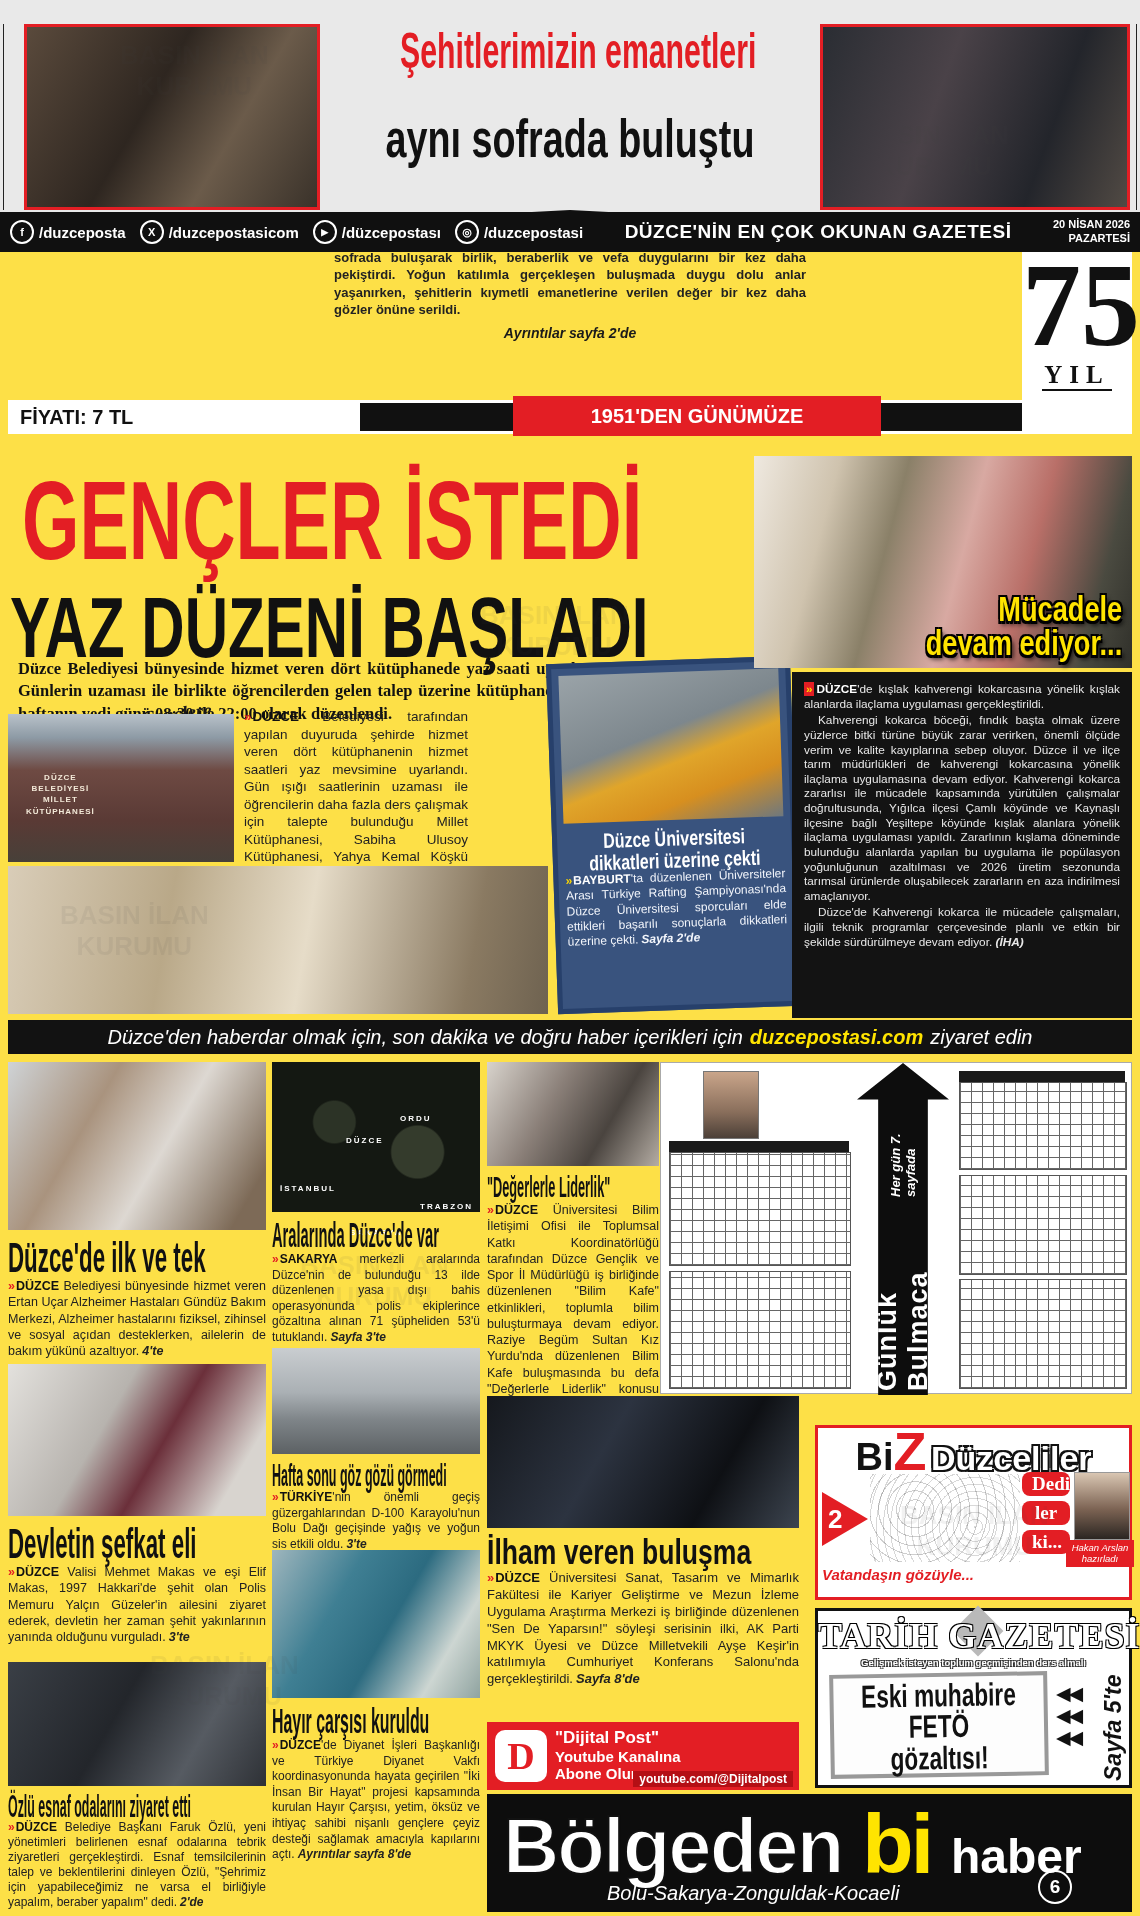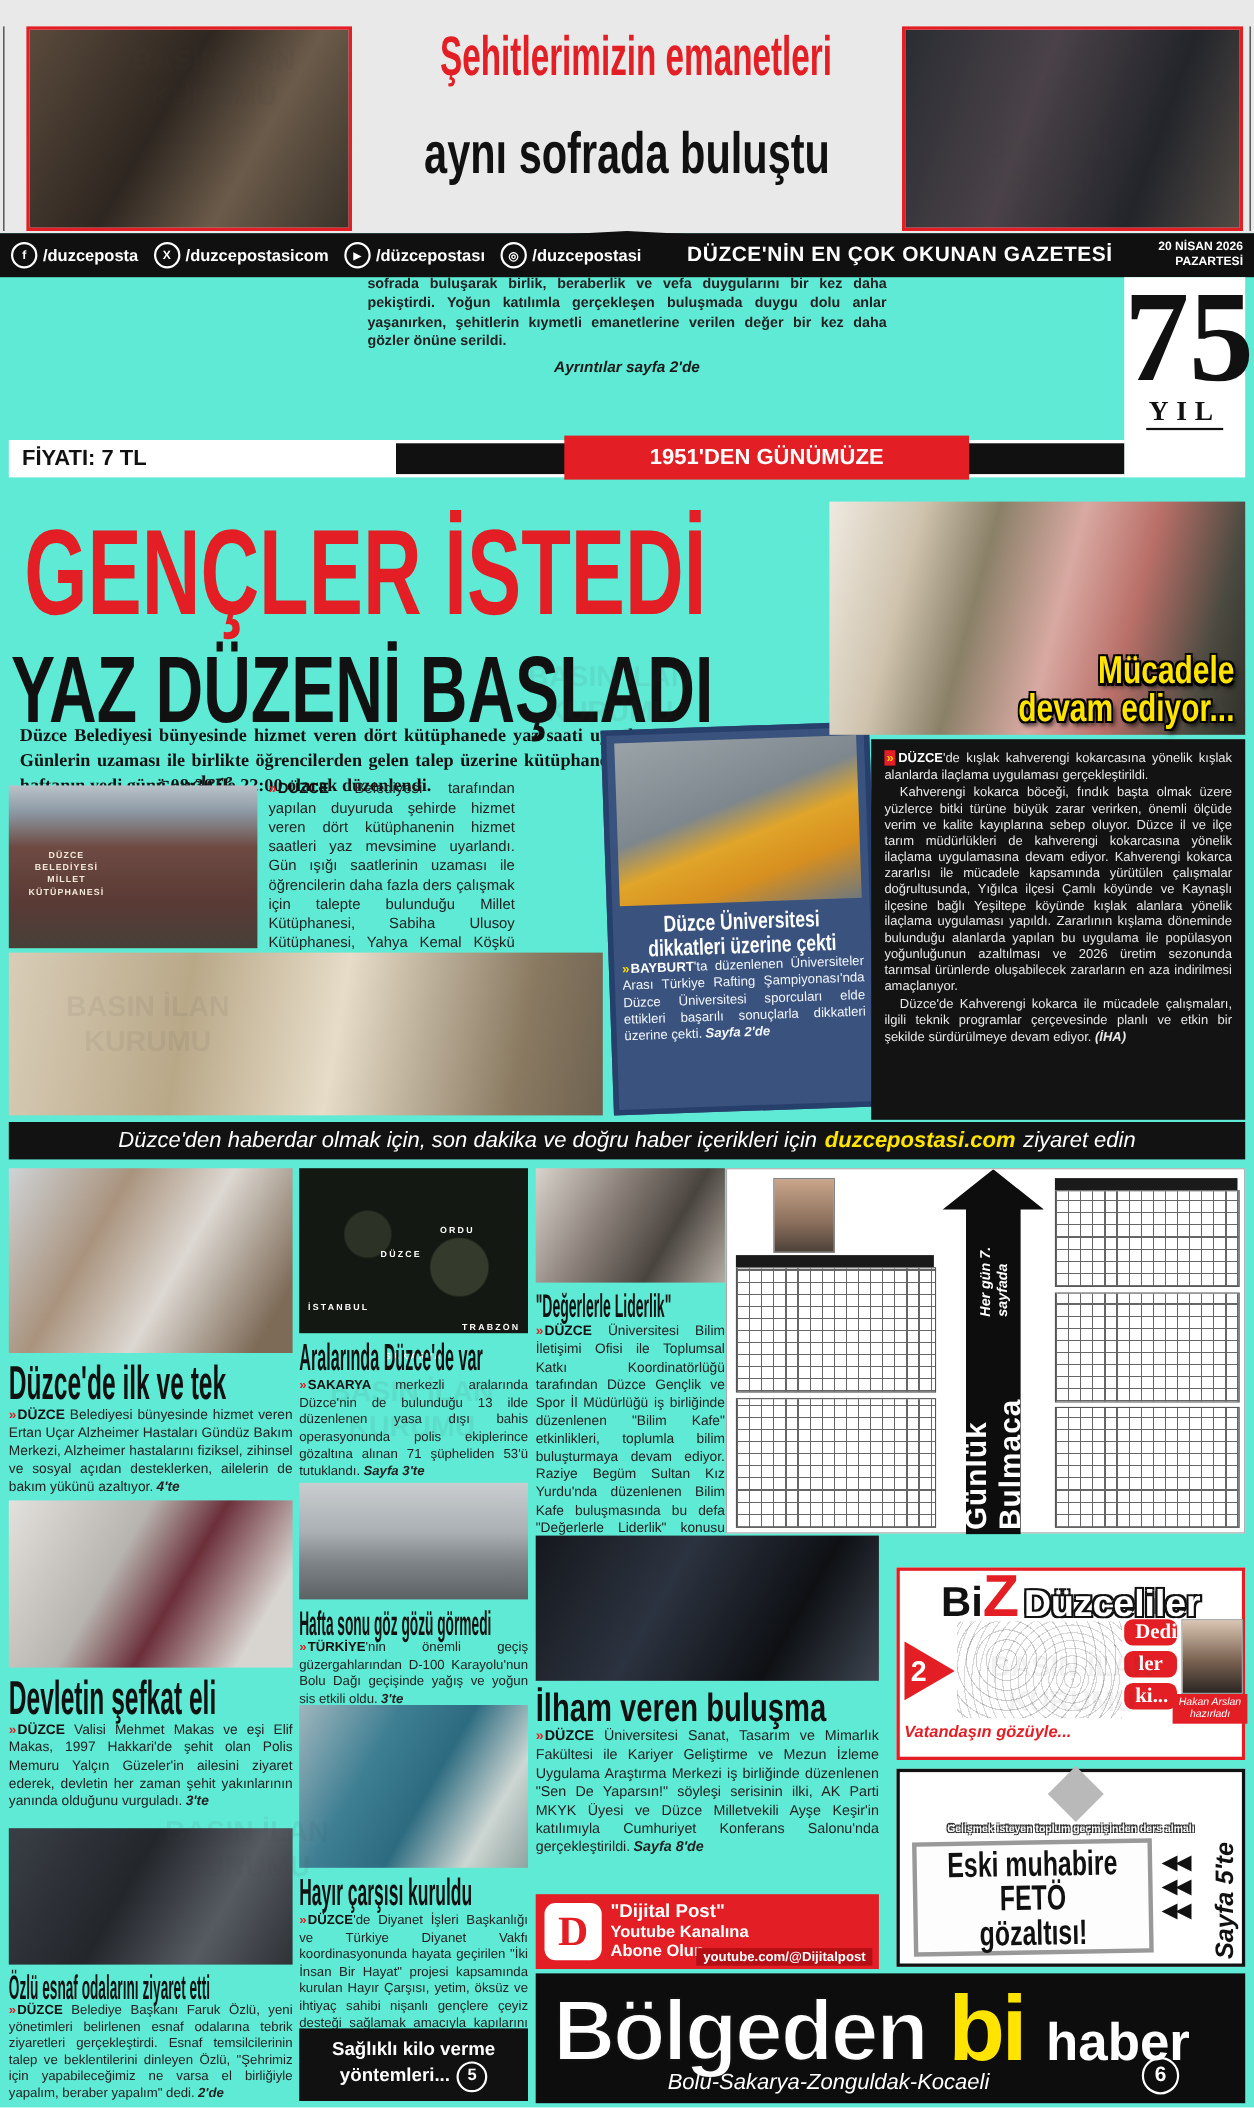--- a/index.html
+++ b/index.html
@@ -1,16 +1,16 @@
 <!DOCTYPE html>
 <html><head>
 <meta charset="utf-8">
 <style>
   html,body{margin:0;padding:0;background:#ffffff;}
-  .page{position:relative;width:1140px;height:1916px;margin:0 auto;background:#5eead4;
+  .page{position:relative;width:1140px;height:1916px;margin:0 auto;background:#fde047;
         overflow:hidden;font-family:"Liberation Sans",sans-serif;color:#1a1a1a;}
   .abs{position:absolute;}
   .ml{white-space:pre-line;}
   .ph{background-size:cover;}
   .redborder{border:3px solid #e31e24;box-sizing:border-box;}
   .jtext{font-size:12.5px;line-height:1.3;text-align:justify;color:#222;}
   .chev{color:#e31e24;font-weight:bold;margin-right:2px;letter-spacing:-1px;}
   .pfx{font-weight:bold;color:#111;}
   .pg{font-weight:bold;font-style:italic;margin-left:3px;}
   .chl{font-weight:bold;color:#111;white-space:nowrap;transform-origin:0 0;line-height:1;}
@@ -293,23 +293,20 @@
       <span class="maplabel" style="left:148px;top:96px;">TRABZON</span>
     </div>
     <div class="abs chl" style="left:264px;top:156px;font-size:30px;transform:scale(.49,1.15);">Aralarında Düzce'de var</div>
     <p class="abs jtext" style="left:264px;top:190px;width:208px;margin:0;font-size:12px;"><span class="chev">»</span><span class="pfx">SAKARYA</span><span> merkezli aralarında Düzce'nin de bulunduğu 13 ilde düzenlenen yasa dışı bahis operasyonunda polis ekiplerince gözaltına alınan 71 şüpheliden 53'ü tutuklandı.</span><span class="pg">Sayfa 3'te</span></p>
     <div class="abs ph ph-truck" style="left:264px;top:286px;width:208px;height:106px;"></div>
     <div class="abs chl" style="left:264px;top:398px;font-size:26px;transform:scale(.48,1.2);">Hafta sonu göz gözü görmedi</div>
     <p class="abs jtext" style="left:264px;top:428px;width:208px;margin:0;font-size:12px;"><span class="chev">»</span><span class="pfx">TÜRKİYE</span><span>'nin önemli geçiş güzergahlarından D-100 Karayolu'nun Bolu Dağı geçişinde yağış ve yoğun sis etkili oldu.</span><span class="pg">3'te</span></p>
     <div class="abs ph ph-tents" style="left:264px;top:488px;width:208px;height:148px;"></div>
     <div class="abs chl" style="left:264px;top:642px;font-size:30px;transform:scale(.53,1.15);">Hayır çarşısı kuruldu</div>
     <p class="abs jtext" style="left:264px;top:676px;width:208px;margin:0;font-size:12px;"><span class="chev">»</span><span class="pfx">DÜZCE</span><span>'de Diyanet İşleri Başkanlığı ve Türkiye Diyanet Vakfı koordinasyonunda hayata geçirilen "İki İnsan Bir Hayat" projesi kapsamında kurulan Hayır Çarşısı, yetim, öksüz ve ihtiyaç sahibi nişanlı gençlere çeyiz desteği sağlamak amacıyla kapılarını açtı.</span><span class="pg">Ayrıntılar sayfa 8'de</span></p>
-    <div class="abs promo" style="left:264px;top:782px;width:208px;height:66px;">
-      <span><span>Sağlıklı kilo verme</span><br><span>yöntemleri...</span><span class="circnum">5</span></span>
-    </div>
 
     <div class="abs ph ph-bilim" style="left:479px;top:0;width:172px;height:104px;"></div>
     <div class="abs chl" style="left:479px;top:110px;font-size:26px;transform:scale(.49,1.15);">"Değerlerle Liderlik"</div>
     <p class="abs jtext" style="left:479px;top:140px;width:172px;margin:0;"><span class="chev">»</span><span class="pfx">DÜZCE</span><span> Üniversitesi Bilim İletişimi Ofisi ile Toplumsal Katkı Koordinatörlüğü tarafından Düzce Gençlik ve Spor İl Müdürlüğü iş birliğinde düzenlenen "Bilim Kafe" etkinlikleri, toplumla bilim buluşturmaya devam ediyor. Raziye Begüm Sultan Kız Yurdu'nda düzenlenen Bilim Kafe buluşmasında bu defa "Değerlerle Liderlik" konusu ele alındı.</span><span class="pg">4'te</span></p>
     <div class="abs ph ph-conf" style="left:479px;top:334px;width:312px;height:132px;"></div>
     <div class="abs chl" style="left:479px;top:472px;font-size:32px;transform:scale(.83,1.12);">İlham veren buluşma</div>
     <p class="abs jtext" style="left:479px;top:508px;width:312px;margin:0;font-size:13px;"><span class="chev">»</span><span class="pfx">DÜZCE</span><span> Üniversitesi Sanat, Tasarım ve Mimarlık Fakültesi ile Kariyer Geliştirme ve Mezun İzleme Uygulama Araştırma Merkezi iş birliğinde düzenlenen "Sen De Yaparsın!" söyleşi serisinin ilki, AK Parti MKYK Üyesi ve Düzce Milletvekili Ayşe Keşir'in katılımıyla Cumhuriyet Konferans Salonu'nda gerçekleştirildi.</span><span class="pg">Sayfa 8'de</span></p>
     <div class="abs ad">
       <span class="ad-logo">D</span>
       <span class="ad-text"><span class="ad-l1">"Dijital Post"</span><br><span class="ad-l2">Youtube Kanalına</span><br><span class="ad-l2">Abone Olun</span></span>
@@ -346,20 +343,21 @@
         <div class="pill">ler</div>
         <div class="pill">ki...</div>
       </div>
       <div class="biz-port"></div>
       <div class="biz-auth ml">Hakan Arslan
 hazırladı</div>
     </div>
 
     <div class="abs tarih">
       <div class="tarih-diamond"></div>
+      <div class="tarih-title"><span>TARİH</span> <span>GAZETESİ</span></div>
       <div class="tarih-sub">Gelişmek isteyen toplum geçmişinden ders almalı</div>
       <div class="clip">
         <div class="clip-h ml">Eski muhabire
 FETÖ gözaltısı!</div>
         <div style="margin-top:30px;">
           <p class="clip-body" style="margin:0;">Düzce KOM şubesi ekipleri Bylock ve Sagla adlı gizli haberleşme programını kullandığı tespit edilen 1 kişiyi gözaltına aldılar.</p>
           <div class="clip-photo"></div>
         </div>
       </div>
       <div class="tarih-arrows">

